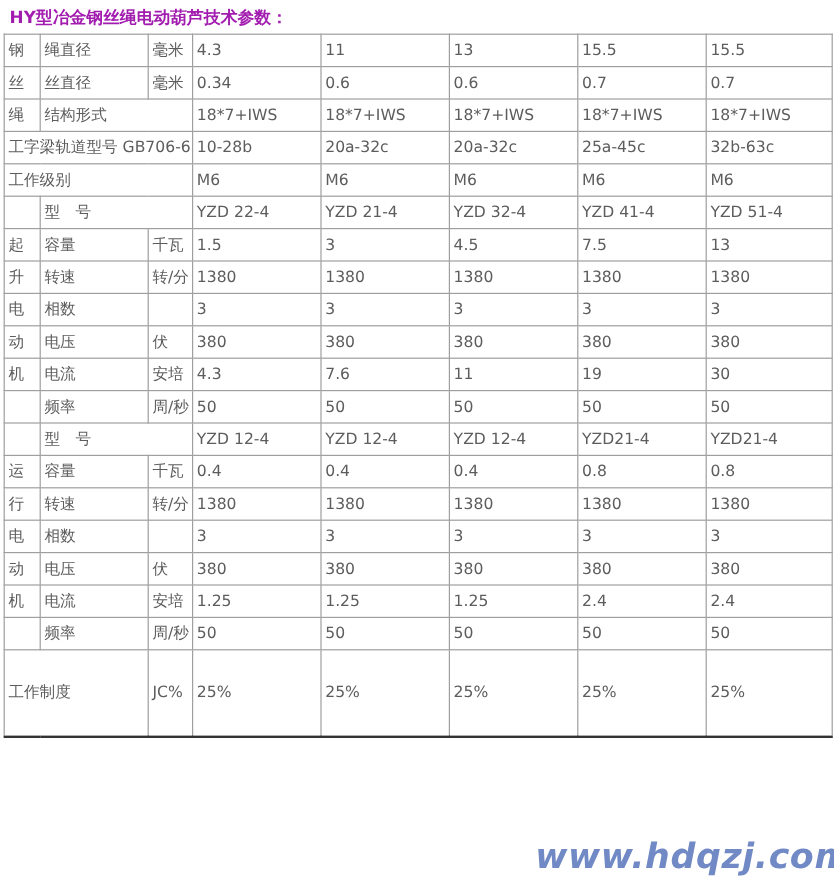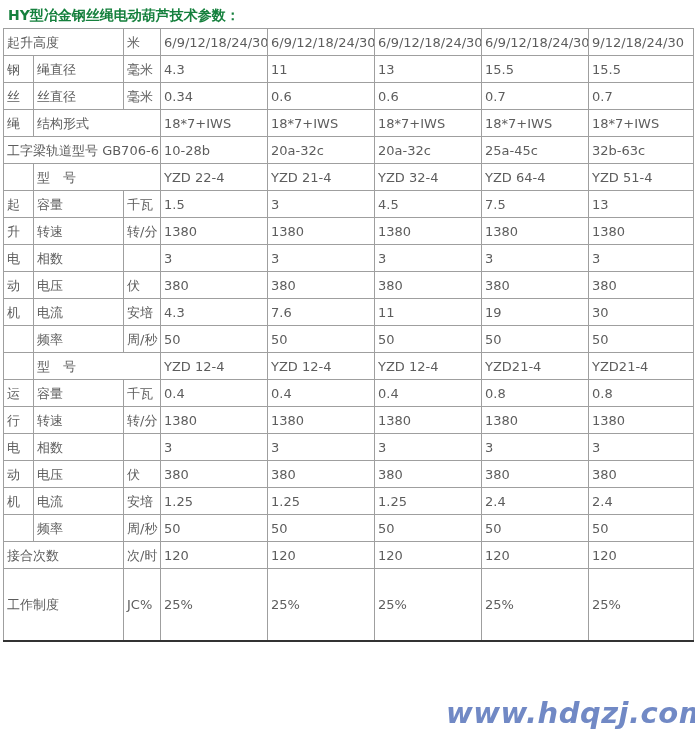--- a/index.html
+++ b/index.html
@@ -6,21 +6,21 @@
   body {
     width: 695px; height: 735px;
     position: relative;
     overflow: hidden;
     background: #ffffff;
     font-family: "DejaVu Sans", "Liberation Sans", sans-serif;
   }
   .page-title {
     font-size: 14px;
     font-weight: bold;
-    color: #15803d;
+    color: #a21caf;
     padding: 7px 0 5px 8px;
     line-height: 16px;
   }
   table.spec {
     border-collapse: collapse;
     table-layout: fixed;
     margin-left: 3px;
     width: 690px;
     border: 1px solid #8f8f8f;
     border-bottom: 2px solid #333333;
@@ -61,29 +61,20 @@
     <col style="width:90px">
     <col style="width:37px">
     <col style="width:107px">
     <col style="width:107px">
     <col style="width:107px">
     <col style="width:107px">
     <col style="width:105px">
   </colgroup>
   <tbody>
       <tr>
-        <td colspan="2">起升高度</td>
-        <td colspan="1">米</td>
-        <td>6/9/12/18/24/30</td>
-        <td>6/9/12/18/24/30</td>
-        <td>6/9/12/18/24/30</td>
-        <td>6/9/12/18/24/30</td>
-        <td>9/12/18/24/30</td>
-      </tr>
-      <tr>
         <td colspan="1">钢</td>
         <td colspan="1">绳直径</td>
         <td colspan="1">毫米</td>
         <td>4.3</td>
         <td>11</td>
         <td>13</td>
         <td>15.5</td>
         <td>15.5</td>
       </tr>
       <tr>
@@ -107,26 +98,34 @@
       </tr>
       <tr>
         <td colspan="3">工字梁轨道型号 GB706-65</td>
         <td>10-28b</td>
         <td>20a-32c</td>
         <td>20a-32c</td>
         <td>25a-45c</td>
         <td>32b-63c</td>
       </tr>
       <tr>
+        <td colspan="3">工作级别</td>
+        <td>M6</td>
+        <td>M6</td>
+        <td>M6</td>
+        <td>M6</td>
+        <td>M6</td>
+      </tr>
+      <tr>
         <td colspan="1"></td>
         <td colspan="2">型　号</td>
         <td>YZD 22-4</td>
         <td>YZD 21-4</td>
         <td>YZD 32-4</td>
-        <td>YZD 64-4</td>
+        <td>YZD 41-4</td>
         <td>YZD 51-4</td>
       </tr>
       <tr>
         <td colspan="1">起</td>
         <td colspan="1">容量</td>
         <td colspan="1">千瓦</td>
         <td>1.5</td>
         <td>3</td>
         <td>4.5</td>
         <td>7.5</td>
@@ -244,29 +243,20 @@
       <tr>
         <td colspan="1"></td>
         <td colspan="1">频率</td>
         <td colspan="1">周/秒</td>
         <td>50</td>
         <td>50</td>
         <td>50</td>
         <td>50</td>
         <td>50</td>
       </tr>
-      <tr>
-        <td colspan="2">接合次数</td>
-        <td colspan="1">次/时</td>
-        <td>120</td>
-        <td>120</td>
-        <td>120</td>
-        <td>120</td>
-        <td>120</td>
-      </tr>
       <tr class="tall">
         <td colspan="2">工作制度</td>
         <td colspan="1">JC%</td>
         <td>25%</td>
         <td>25%</td>
         <td>25%</td>
         <td>25%</td>
         <td class="v-top">25%</td>
       </tr>
     </tbody>

